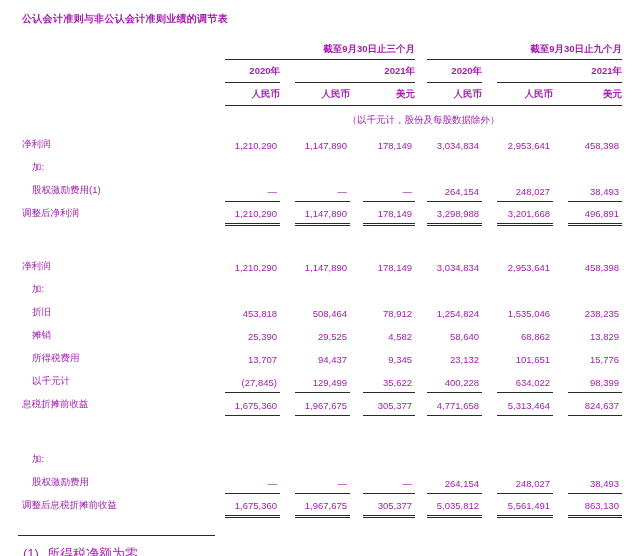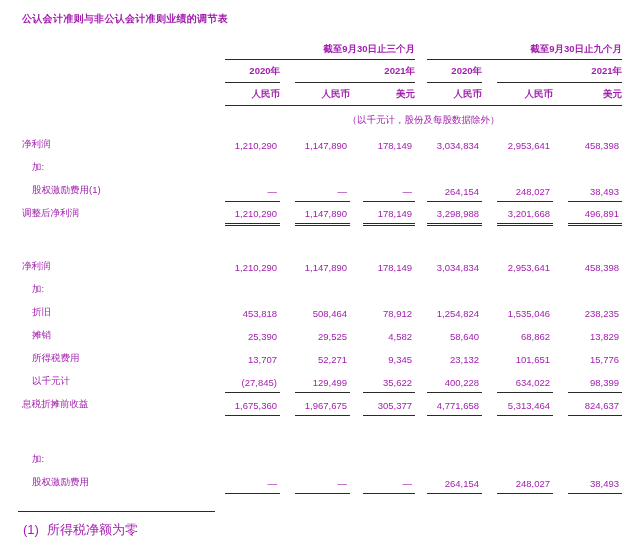--- a/index.html
+++ b/index.html
@@ -238,21 +238,21 @@
       <td></td>
       <td class="num">68,862</td>
       <td></td>
       <td class="num">13,829</td>
     </tr>
 
     <tr class="data-row">
       <td class="label ind1">所得税费用</td>
       <td class="num">13,707</td>
       <td></td>
-      <td class="num">52,271</td>
+      <td class="num">94,437</td>
       <td></td>
       <td class="num">9,345</td>
       <td></td>
       <td class="num">23,132</td>
       <td></td>
       <td class="num">101,651</td>
       <td></td>
       <td class="num">15,776</td>
     </tr>
 
@@ -302,20 +302,34 @@
       <td></td>
       <td class="num ul">—</td>
       <td></td>
       <td class="num ul">264,154</td>
       <td></td>
       <td class="num ul">248,027</td>
       <td></td>
       <td class="num ul">38,493</td>
     </tr>
 
+    <tr class="data-row">
+      <td class="label">调整后息税折摊前收益</td>
+      <td class="num dul">1,675,360</td>
+      <td></td>
+      <td class="num dul">1,967,675</td>
+      <td></td>
+      <td class="num dul">305,377</td>
+      <td></td>
+      <td class="num dul">5,035,812</td>
+      <td></td>
+      <td class="num dul">5,561,491</td>
+      <td></td>
+      <td class="num dul">863,130</td>
+    </tr>
   </tbody>
     </table>
 
   <div class="footnote-sep"></div>
   <div class="footnote">
     <span class="fn-marker">(1)</span><span>所得税净额为零</span>
   </div>
 
 </div>
 

